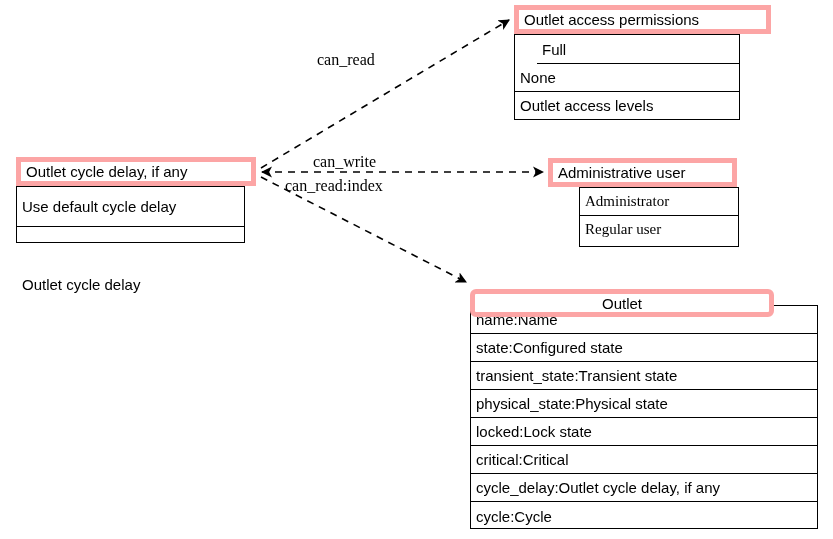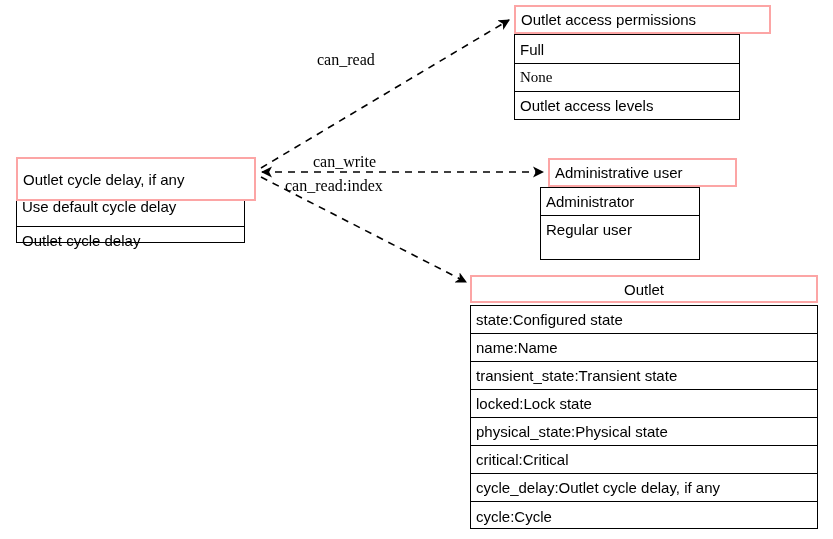--- a/index.html
+++ b/index.html
@@ -17,21 +17,21 @@
   }
 
   
   .uml-table {
     position: absolute;
     box-sizing: border-box;
   }
   .uml-title {
     position: absolute;
     box-sizing: border-box;
-    border: 2px solid #fca5a5;
+    border: 5px solid #fca5a5;
     background: #ffffff;
     font-size: 15px;
     line-height: 1;
     color: #000000;
     white-space: nowrap;
     display: flex;
     align-items: center;
     z-index: 3;
   }
   .uml-title.left-align {
@@ -108,51 +108,51 @@
     <line x1="261" y1="177" x2="466" y2="282" stroke="#000000" stroke-width="1.6" stroke-dasharray="7,6" marker-end="url(#arrow-end)"></line>
   </svg>
 
   <div class="edge-label" style="left:317px; top:52px;">can_read</div>
 
   <div class="edge-label" style="left:313px; top:154px;">can_write</div>
 
   <div class="edge-label" style="left:285px; top:178px;">can_read:index</div>
 
   <div class="uml-table">
-    <div class="uml-title left-align" style="left:16px; top:157px; width:240px; height:44px;">Outlet cycle delay, if any</div>
+    <div class="uml-title left-align" style="left:16px; top:157px; width:240px; height:29px;">Outlet cycle delay, if any</div>
     <div class="uml-body" style="left:16px; top:186px; width:229px; height:57px;">
       <div class="uml-row" style="height:40px;">Use default cycle delay</div>
-      <div class="uml-row" style="height:27px;">Outlet cycle delay</div>
+      <div class="uml-row" style="height:27px;margin-top:44px;">Outlet cycle delay</div>
     </div>
   </div>
 
   <div class="uml-table">
     <div class="uml-title left-align" style="left:514px; top:5px; width:257px; height:29px;">Outlet access permissions</div>
     <div class="uml-body" style="left:514px; top:34px; width:226px; height:86px;">
-      <div class="uml-row" style="height:29px;">Full</div>
-      <div class="uml-row" style="height:28px;font-family:Liberation Serif, serif;">None</div>
+      <div class="uml-row" style="height:29px;margin-left:22px;">Full</div>
+      <div class="uml-row" style="height:28px;">None</div>
       <div class="uml-row" style="height:27px;text-align:right;">Outlet access levels</div>
     </div>
   </div>
 
   <div class="uml-table">
     <div class="uml-title left-align" style="left:548px; top:158px; width:189px; height:29px;">Administrative user</div>
-    <div class="uml-body" style="left:540px; top:187px; width:160px; height:73px;">
+    <div class="uml-body" style="left:579px; top:187px; width:160px; height:60px;font-family:Liberation Serif, serif;">
       <div class="uml-row" style="height:28px;">Administrator</div>
       <div class="uml-row" style="height:26px;text-align:center;">Regular user</div>
     </div>
   </div>
 
   <div class="uml-table">
-    <div class="uml-title center-align" style="left:470px; top:275px; width:348px; height:28px;">Outlet</div>
+    <div class="uml-title center-align" style="left:470px; top:289px; width:304px; height:28px;border-radius:6px;">Outlet</div>
     <div class="uml-body" style="left:470px; top:305px; width:348px; height:224px;">
+      <div class="uml-row" style="height:28px;">name:Name</div>
       <div class="uml-row" style="height:28px;">state:Configured state</div>
-      <div class="uml-row" style="height:28px;">name:Name</div>
       <div class="uml-row" style="height:28px;">transient_state:Transient state</div>
+      <div class="uml-row" style="height:28px;">physical_state:Physical state</div>
       <div class="uml-row" style="height:28px;">locked:Lock state</div>
-      <div class="uml-row" style="height:28px;">physical_state:Physical state</div>
       <div class="uml-row" style="height:28px;">critical:Critical</div>
       <div class="uml-row" style="height:28px;">cycle_delay:Outlet cycle delay, if any</div>
       <div class="uml-row" style="height:28px;">cycle:Cycle</div>
     </div>
   </div>
 
 </div>
 
 </body></html>

